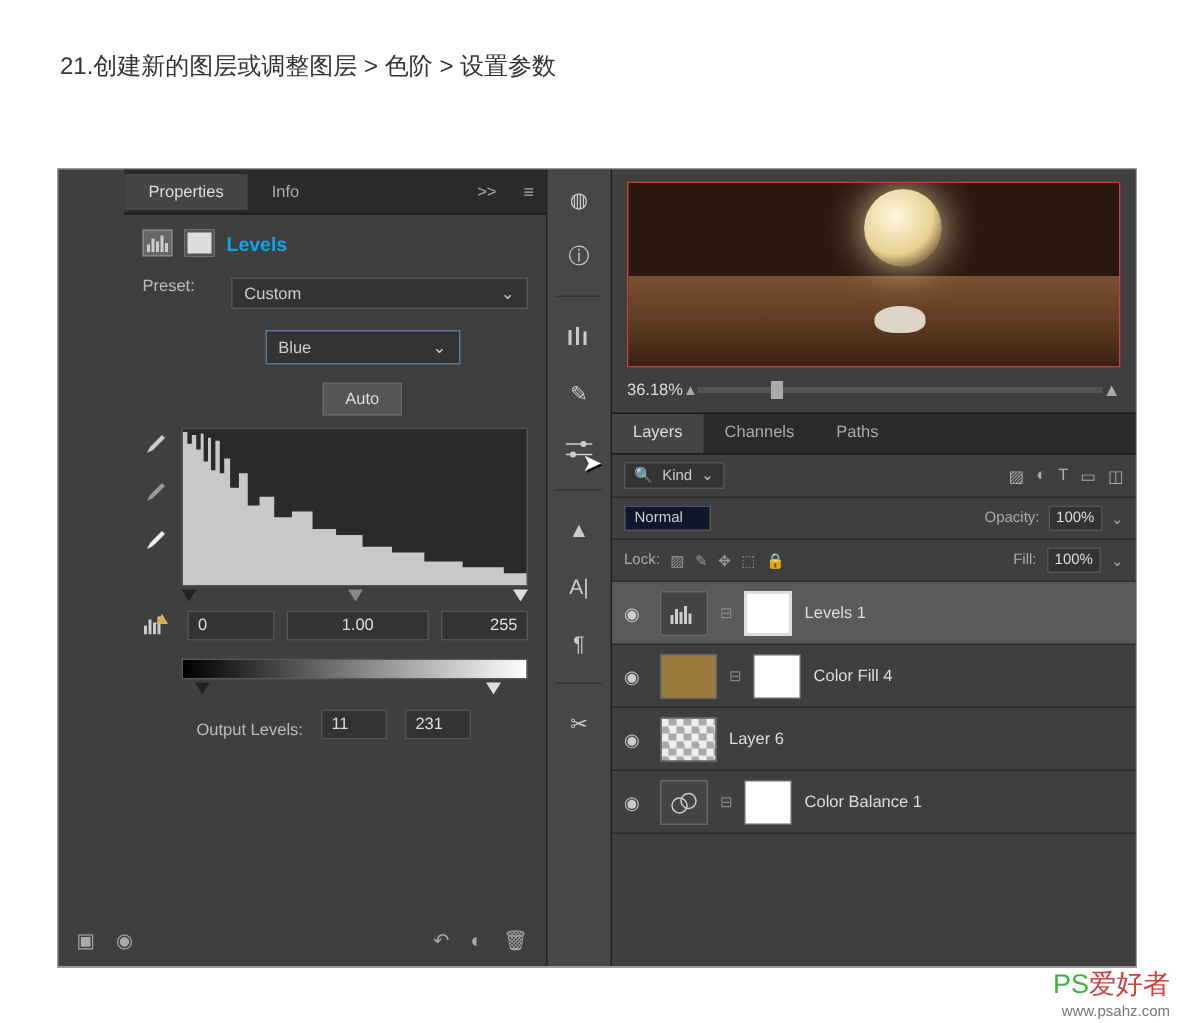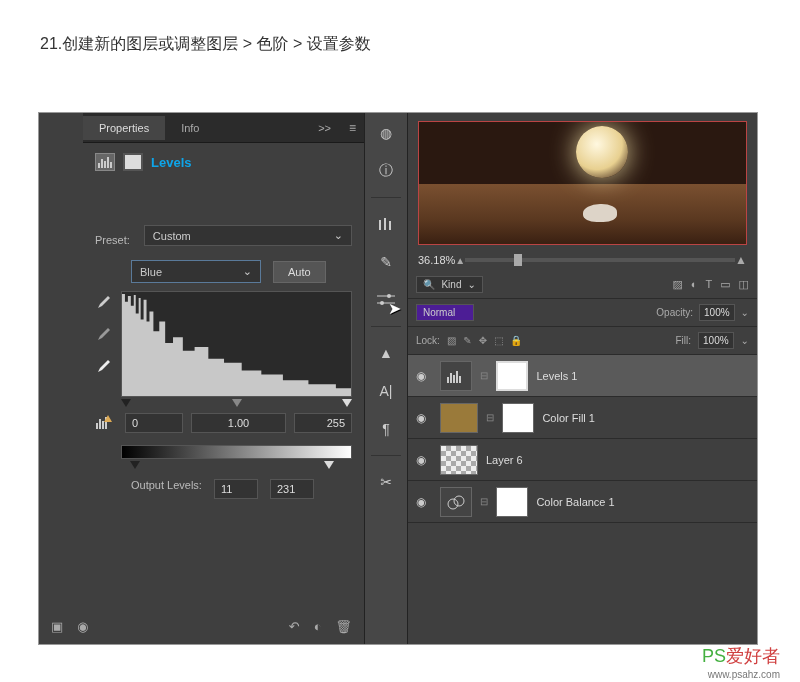--- a/index.html
+++ b/index.html
@@ -9,44 +9,44 @@
 .left-panel { width: 325px; display: flex; flex-direction: column; padding-left: 44px; }
 .tabs-row { display: flex; align-items: center; background: #2b2b2b; height: 30px; border-bottom: 1px solid #1a1a1a; }
 .tab { padding: 6px 16px; font-size: 11px; color: #aaa; }
 .tab.active { background: #454545; color: #ddd; }
 .tabs-spacer { flex: 1; }
 .tabs-arrow { color: #aaa; font-size: 11px; padding: 0 10px; }
 .tabs-menu { color: #aaa; font-size: 12px; padding: 0 8px; }
 .panel-title { display: flex; align-items: center; gap: 8px; padding: 10px 12px; color: #0ea5e9; font-size: 13px; font-weight: bold; }
 .icon-box { width: 20px; height: 18px; background: #666; border: 1px solid #888; display: flex; align-items: center; justify-content: center; font-size: 10px; }
 .icon-mask { width: 20px; height: 18px; background: #ddd; border: 2px solid #555; }
-.preset-row { display: flex; align-items: flex-end; padding: 4px 12px 10px; gap: 14px; margin-top: 40px; }
+.preset-row { display: flex; align-items: flex-start; padding: 4px 12px 10px; gap: 24px; }
 .preset-label { color: #bbb; font-size: 11px; }
 .dropdown { flex: 1; background: #333; border: 1px solid #555; color: #ccc; font-size: 11px; padding: 3px 8px; display: flex; justify-content: space-between; align-items: center; }
-.channel-row { display: flex; align-items: center; padding: 4px 12px 8px 48px; gap: 12px; }
+.channel-row { display: flex; align-items: center; padding: 4px 12px 8px 48px; gap: 12px; flex-direction: column; }
 .channel-dd { width: 130px; background: #333; border: 1px solid #5a7a9a; color: #ccc; font-size: 11px; padding: 4px 8px; display: flex; justify-content: space-between; align-items: center; }
 .auto-btn { background: #555; border: 1px solid #666; color: #ddd; font-size: 11px; padding: 4px 14px; }
 .histogram-area { display: flex; padding: 0 12px; gap: 8px; }
 .eyedroppers { display: flex; flex-direction: column; gap: 14px; padding-top: 4px; }
 .eyedropper { width: 18px; height: 18px; color: #ccc; font-size: 14px; }
 .histogram { flex: 1; height: 106px; background: #2a2a2a; border: 1px solid #555; position: relative; overflow: hidden; }
 .hist-bars { position: absolute; bottom: 0; left: 0; right: 0; height: 100%; }
 .triangle-row { display: flex; justify-content: space-between; padding: 0 12px 0 38px; margin-top: 2px; }
 .triangle { width: 0; height: 0; border-left: 5px solid transparent; border-right: 5px solid transparent; }
 .triangle.black { border-top: 8px solid #222; }
 .triangle.gray { border-top: 8px solid #888; }
 .triangle.white { border-top: 8px solid #ddd; }
 .input-levels { display: flex; align-items: center; padding: 6px 12px 6px 12px; gap: 8px; }
 .warn-ico { color: #ccc; font-size: 12px; width: 22px; }
 .num-input { width: 58px; background: #333; border: 1px solid #555; color: #ddd; font-size: 11px; padding: 3px 6px; text-align: left; }
 .num-input.mid { flex: 1; text-align: center; }
 .num-input.right { text-align: right; }
 .gradient-bar { margin: 6px 12px 2px 38px; height: 14px; background: linear-gradient(to right, #000, #fff); border: 1px solid #555; }
 .grad-triangles { display: flex; justify-content: space-between; padding: 0 12px 0 38px; }
-.output-row { display: flex; align-items: flex-start; padding: 10px 12px 6px 48px; gap: 12px; }
+.output-row { display: flex; align-items: flex-end; padding: 10px 12px 6px 48px; gap: 12px; }
 .output-label { color: #bbb; font-size: 11px; }
 .num-sm { width: 44px; background: #333; border: 1px solid #555; color: #ddd; font-size: 11px; padding: 3px 6px; }
 .bottom-icons { position: absolute; bottom: 10px; left: 12px; right: 12px; display: flex; gap: 14px; align-items: center; }
 .bottom-icons .spacer { flex: 1; }
 .b-ico { color: #aaa; font-size: 13px; }
 .vert-toolbar { width: 44px; background: #474747; border-left: 1px solid #222; border-right: 1px solid #222; display: flex; flex-direction: column; align-items: center; padding-top: 8px; gap: 14px; }
 .tool-ico { width: 24px; height: 24px; color: #ccc; display: flex; align-items: center; justify-content: center; font-size: 14px; }
 .tool-sep { width: 30px; height: 1px; background: #333; }
 .right-panel { flex: 1; display: flex; flex-direction: column; background: #3f3f3f; }
 .preview-area { padding: 8px 10px 4px; }
@@ -59,21 +59,21 @@
 .zoom-slider { flex: 1; height: 4px; background: #555; position: relative; }
 .zoom-handle { position: absolute; left: 18%; top: -4px; width: 8px; height: 12px; background: #aaa; }
 .layers-tabs { display: flex; background: #2b2b2b; height: 28px; border-top: 1px solid #1a1a1a; border-bottom: 1px solid #1a1a1a; margin-top: 4px; }
 .ltab { padding: 6px 14px; font-size: 11px; color: #aaa; }
 .ltab.active { background: #454545; color: #ddd; }
 .filter-row { display: flex; align-items: center; padding: 5px 8px; gap: 6px; border-bottom: 1px solid #2b2b2b; }
 .filter-dd { background: #333; border: 1px solid #555; color: #ccc; font-size: 10px; padding: 2px 6px; display: flex; align-items: center; gap: 6px; }
 .filter-icons { display: flex; gap: 8px; margin-left: auto; }
 .f-ico { color: #aaa; font-size: 11px; }
 .blend-row { display: flex; align-items: center; padding: 5px 8px; gap: 6px; border-bottom: 1px solid #2b2b2b; }
-.blend-dd { background: #4c1d95; border: 1px solid #555; color: #ccc; font-size: 10px; padding: 2px 18px 2px 6px; }
+.blend-dd { background: #0f172a; border: 1px solid #555; color: #ccc; font-size: 10px; padding: 2px 18px 2px 6px; }
 .blend-spacer { flex: 1; }
 .opacity-label { color: #aaa; font-size: 10px; }
 .opacity-val { background: #333; border: 1px solid #555; color: #ddd; font-size: 10px; padding: 2px 4px; }
 .lock-row { display: flex; align-items: center; padding: 5px 8px; gap: 7px; border-bottom: 1px solid #2b2b2b; }
 .lock-label { color: #aaa; font-size: 10px; }
 .lock-ico { color: #999; font-size: 10px; }
 .layer-item { display: flex; align-items: center; padding: 5px 8px; gap: 8px; border-bottom: 1px solid #2b2b2b; min-height: 42px; }
 .layer-item.selected { background: #5a5a5a; }
 .eye-ico { width: 16px; color: #ccc; font-size: 12px; }
 .layer-thumb { width: 32px; height: 30px; border: 1px solid #666; background: #444; display: flex; align-items: center; justify-content: center; font-size: 9px; color: #ccc; flex-shrink: 0; }
@@ -240,20 +240,25 @@
     </div>
     <div class="zoom-row">
       <span class="zoom-val">36.18%</span>
       <span style="color:#aaa;font-size:10px">▲</span>
       <div class="zoom-slider">
           <div class="zoom-handle"></div>
         </div>
       <span style="color:#aaa;font-size:12px">▲</span>
     </div>
 
+    <div class="layers-tabs">
+      <div class="ltab active">Layers</div>
+      <div class="ltab">Channels</div>
+      <div class="ltab">Paths</div>
+    </div>
 
     <div class="filter-row">
       <div class="filter-dd">
         <span>🔍</span>
         <span>Kind</span>
         <span>⌄</span>
       </div>
       <div class="filter-icons">
         <span class="f-ico">▨</span>
         <span class="f-ico">◐</span>
@@ -298,21 +303,21 @@
       <span class="layer-link">⊟</span>
       <div class="layer-thumb mask" style="border:2px solid #ddd"></div>
       <span class="layer-name">Levels 1</span>
     </div>
 
     <div class="layer-item">
       <span class="eye-ico">◉</span>
       <div class="layer-thumb fill swatch-gold"></div>
       <span class="layer-link">⊟</span>
       <div class="layer-thumb mask"></div>
-      <span class="layer-name">Color Fill 1</span>
+      <span class="layer-name">Color Fill 4</span>
     </div>
 
     <div class="layer-item">
       <span class="eye-ico">◉</span>
       <div class="layer-thumb fill checker"></div>
       <span class="layer-name">Layer 6</span>
     </div>
 
     <div class="layer-item">
       <span class="eye-ico">◉</span>

